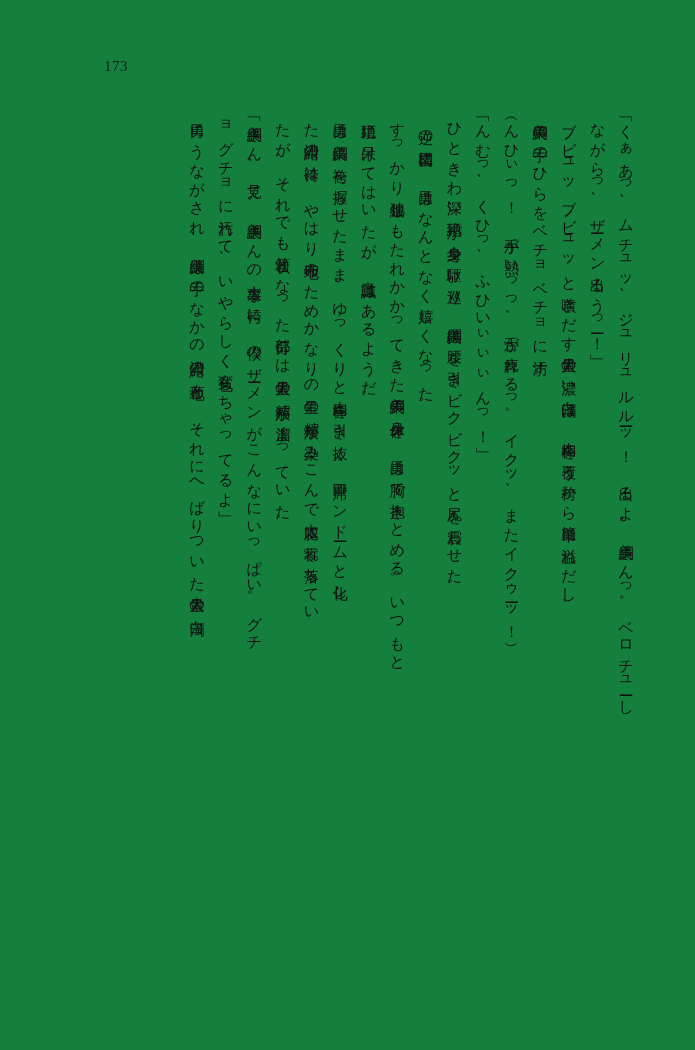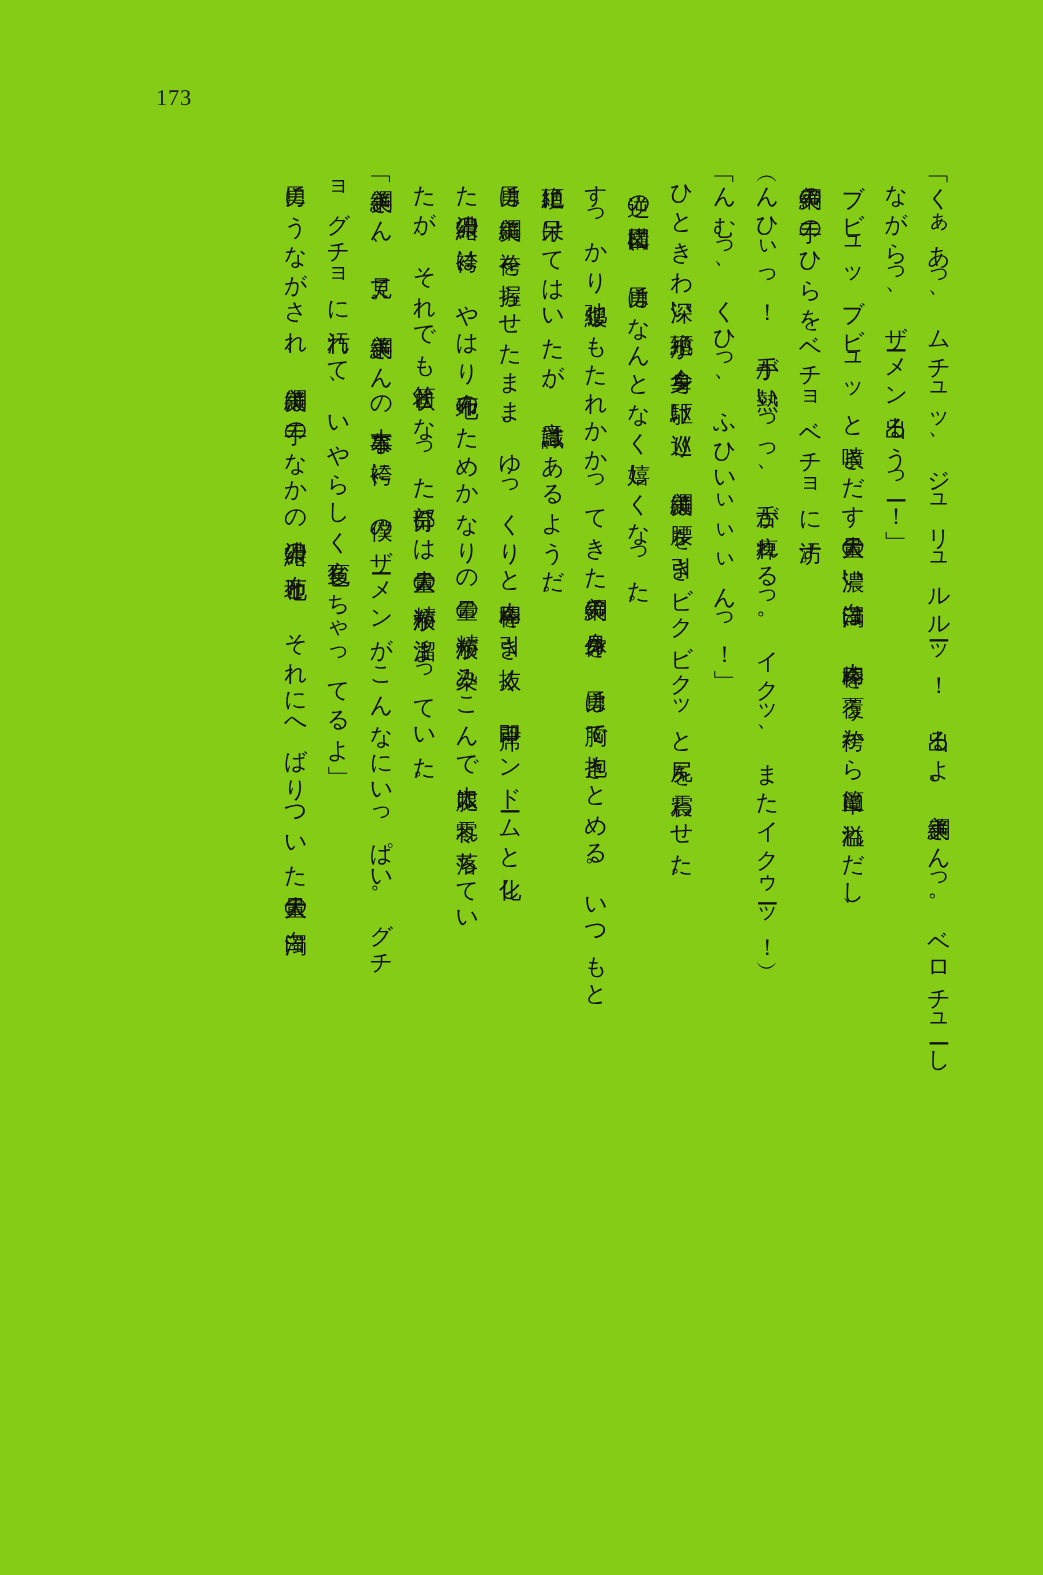--- a/index.html
+++ b/index.html
@@ -12,21 +12,21 @@
     height: 1050px;
     position: relative;
     font-family: "Liberation Serif", "DejaVu Serif", serif;
     color: #101010;
     overflow: hidden;
   }
 
   .page {
     position: absolute;
     inset: 0;
-    background: #84cc16;
+    background: #15803d;
   }
 
   .page-number {
     position: absolute;
     top: 58px;
     left: 104px;
     font-size: 15px;
     letter-spacing: 0.5px;
     color: #1a1a1a;
     font-family: "Liberation Serif", "DejaVu Serif", serif;

